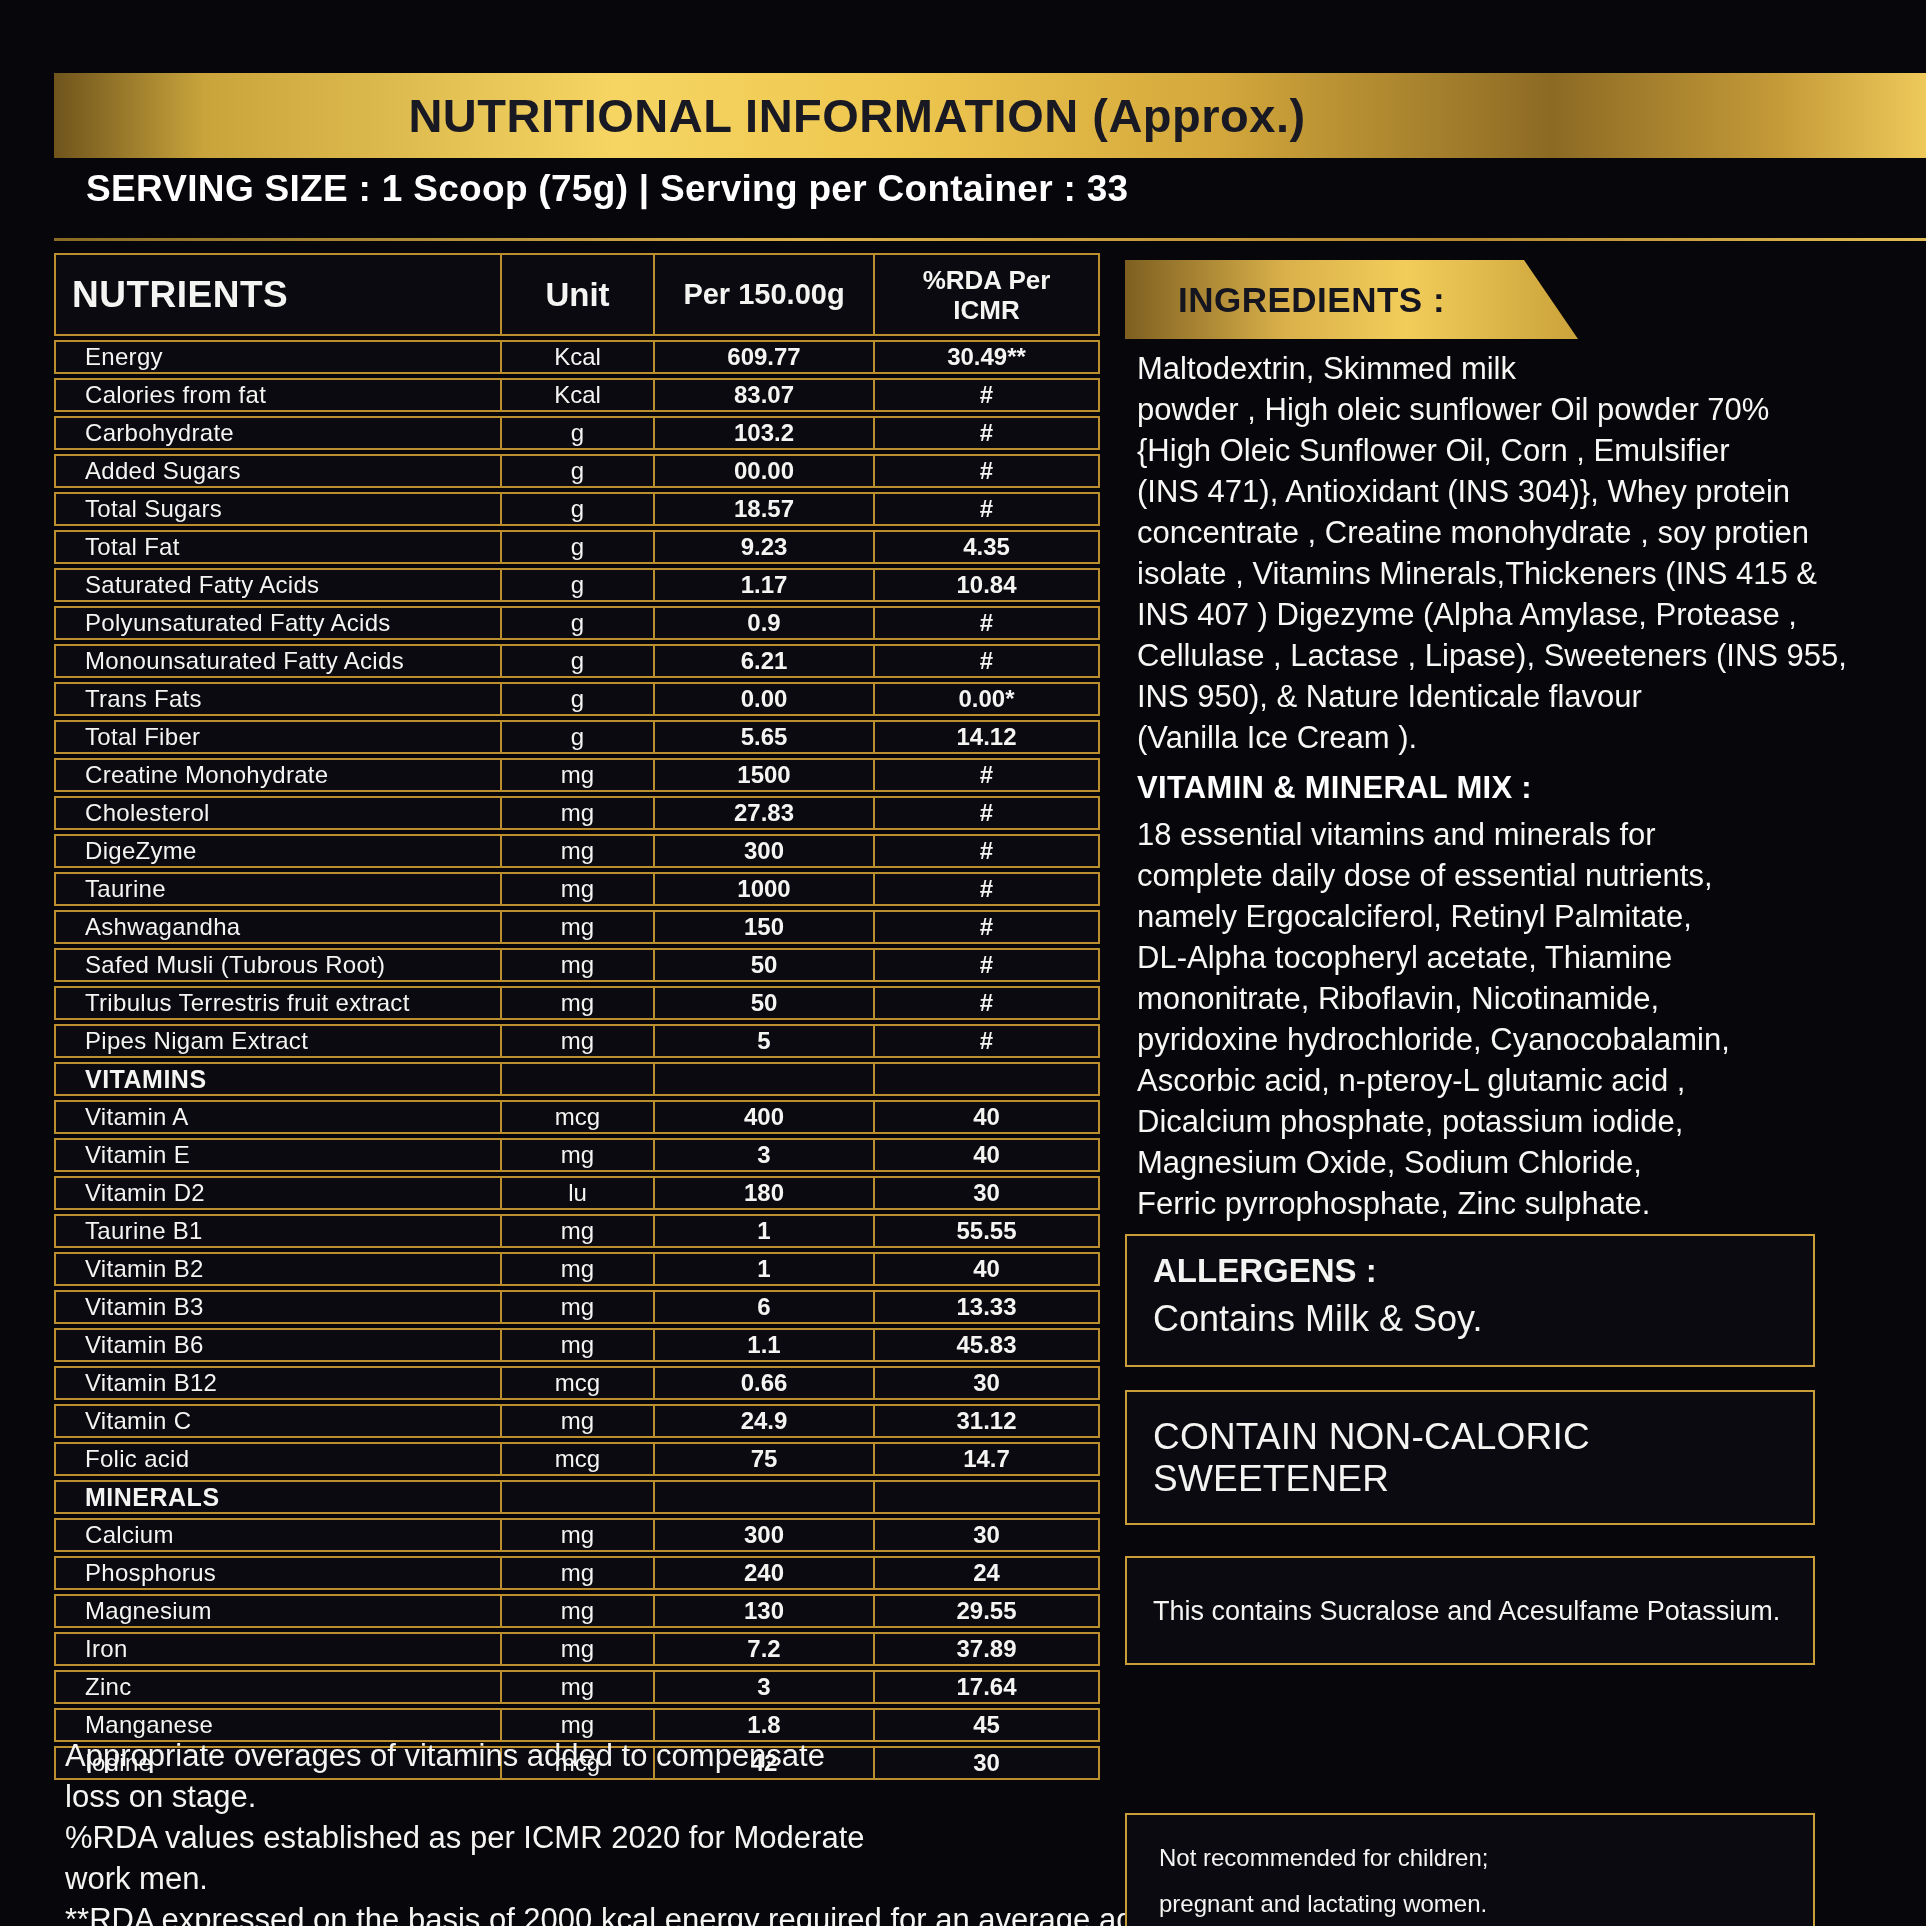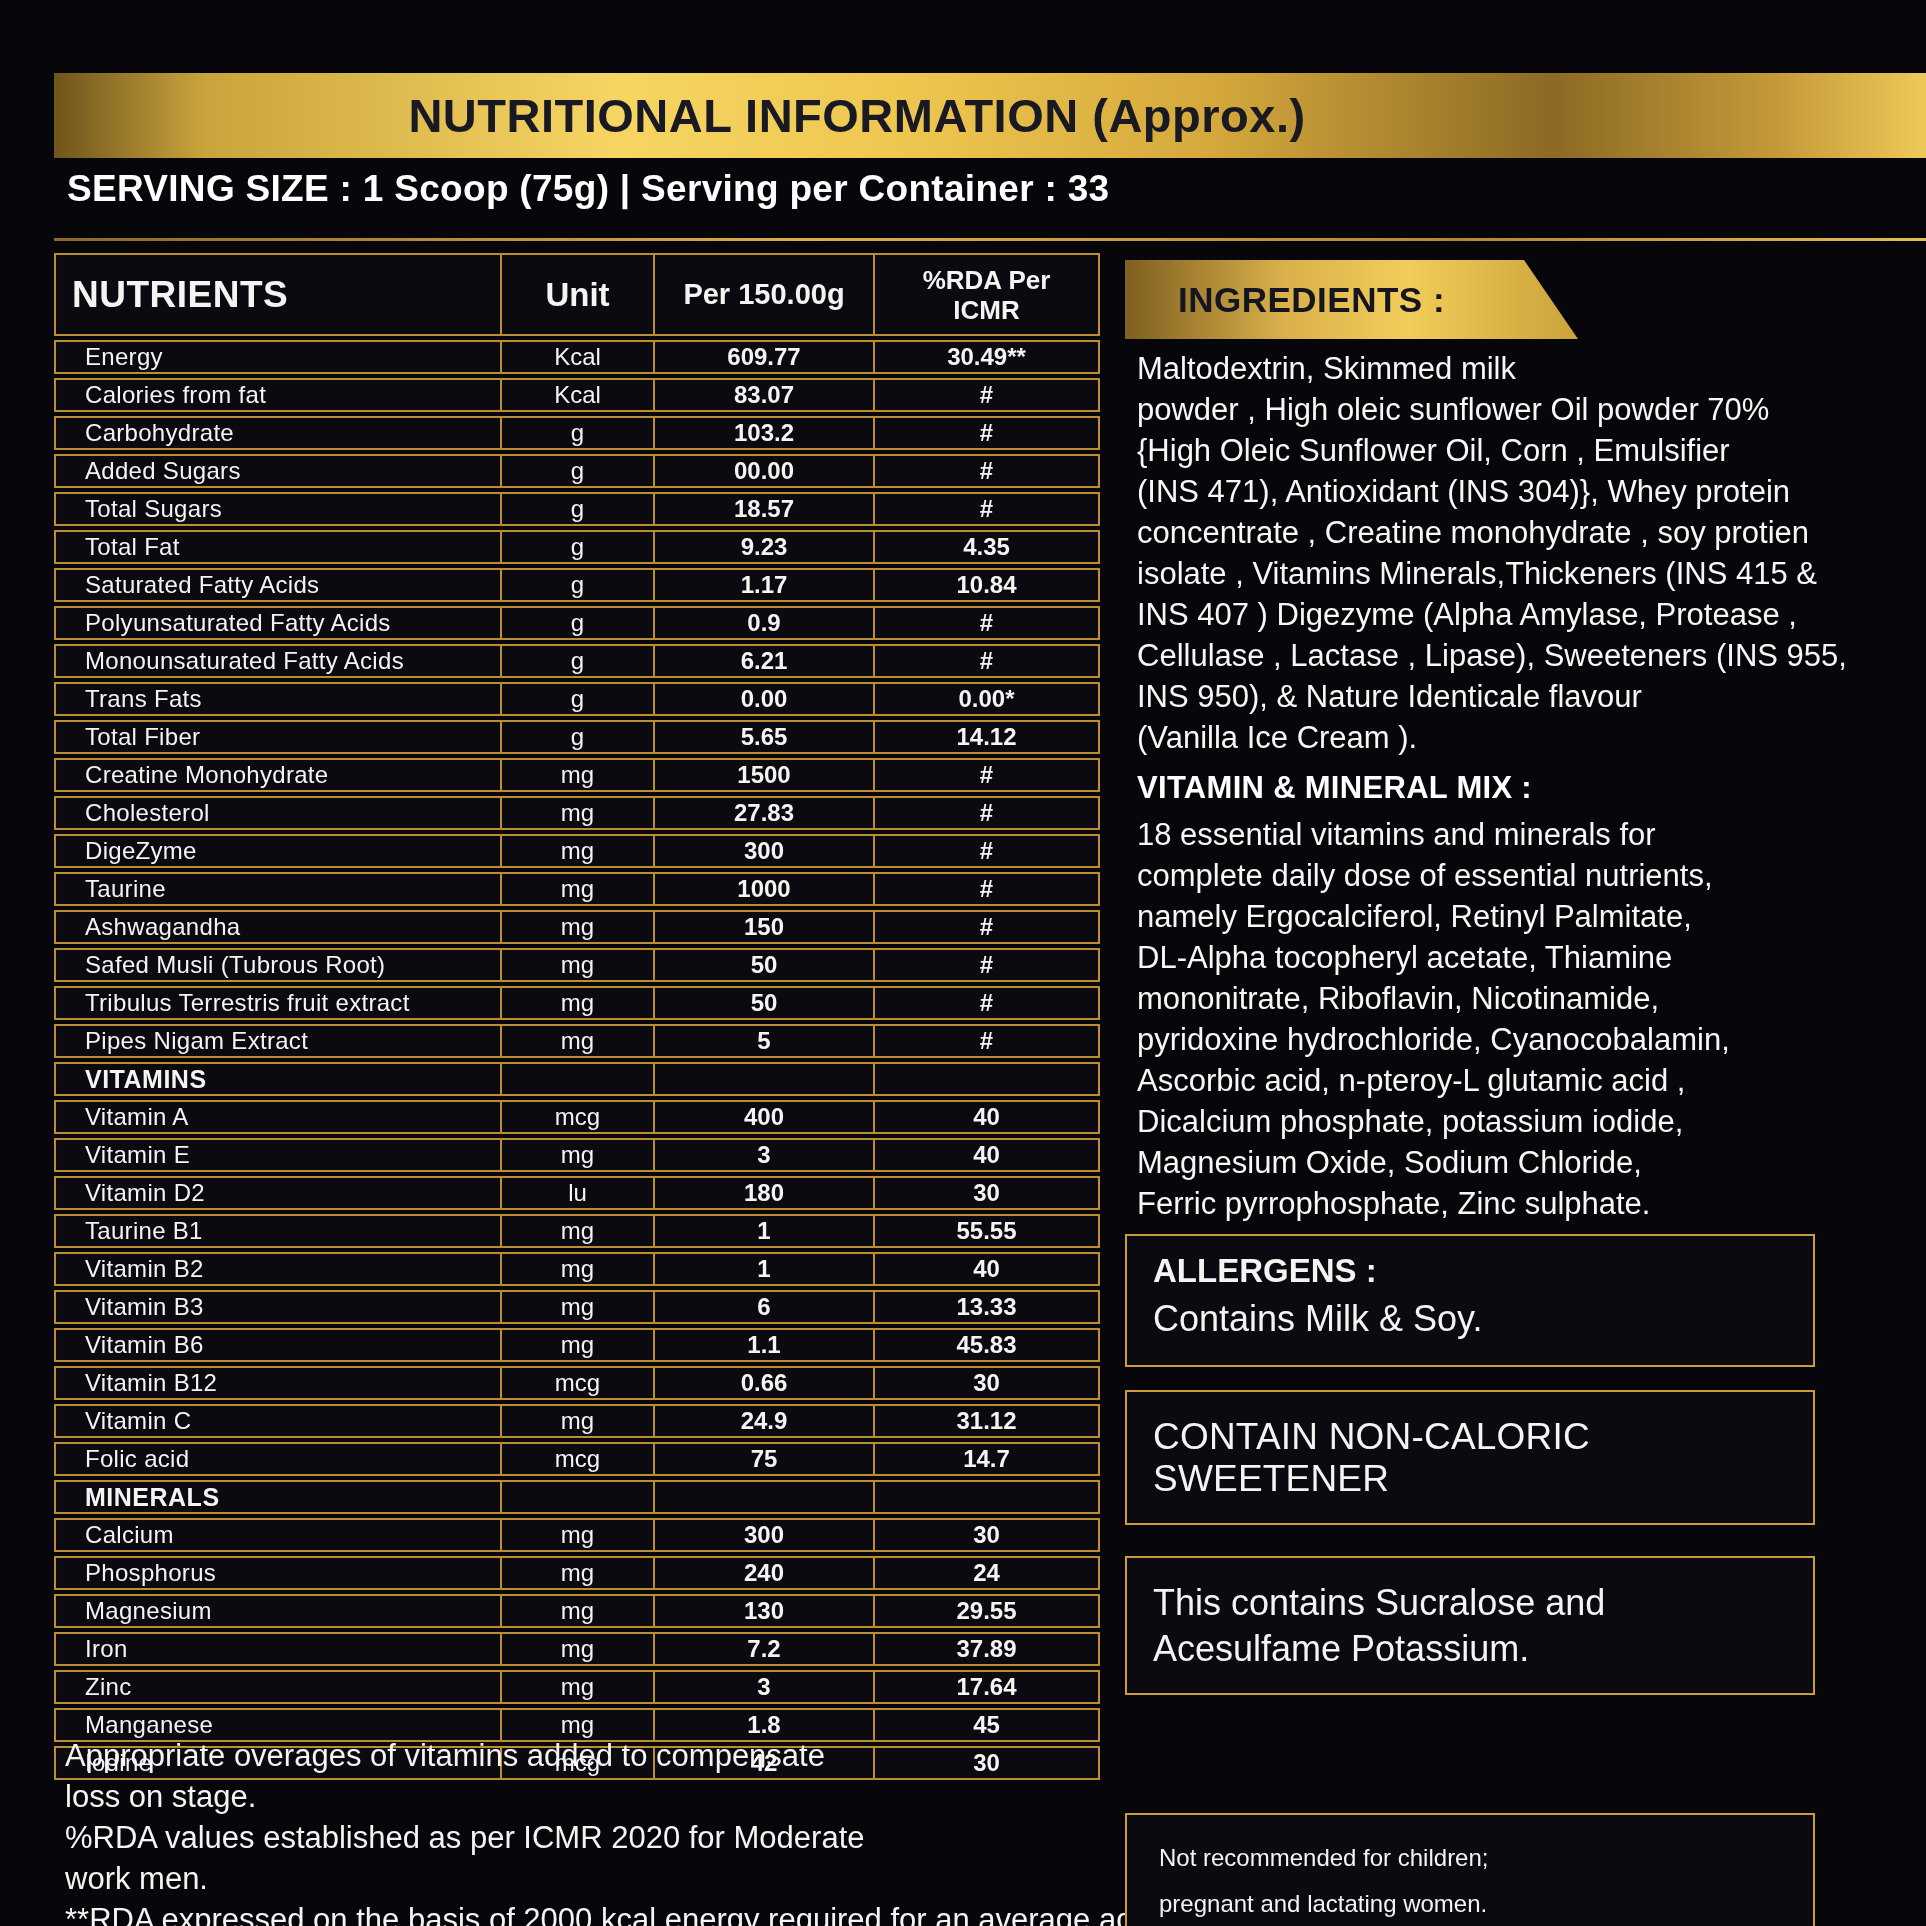--- a/index.html
+++ b/index.html
@@ -13,21 +13,21 @@
     position:absolute;left:54px;right:0;top:73px;height:85px;
     background:linear-gradient(90deg,#6f541c 0%,#c9a43c 8%,#f6d563 30%,#eec74f 45%,#d4a83c 62%,#8c6a24 80%,#c49a38 92%,#eec95a 100%);
   }
   .banner .title{
     position:absolute;left:0;right:267px;top:0;bottom:0;
     display:flex;align-items:center;justify-content:center;
     font-size:47px;font-weight:bold;color:#191924;letter-spacing:0.5px;
   }
   
   .serving{
-    position:absolute;left:67px;top:168px;
+    position:absolute;left:86px;top:168px;
     font-size:37px;font-weight:bold;color:#ffffff;letter-spacing:0.3px;
   }
   .gold-rule{
     position:absolute;left:54px;right:0;top:238px;height:3px;
     background:linear-gradient(90deg,#8a6a24,#d9af49 40%,#b38830 75%,#e2bd55);
   }
   
   table.nutrients{
     position:absolute;left:54px;top:249px;width:1045px;
     border-collapse:separate;border-spacing:0 4px;
@@ -82,21 +82,21 @@
     font-size:31px;line-height:41px;white-space:pre-line;color:#f7f7f5;
   }
   .gold-box{
     position:absolute;left:1125px;width:690px;
     border:2px solid #c99e39;background:#0a0a10;box-sizing:border-box;
   }
   .box-allergens{top:1234px;height:133px;padding:16px 26px;}
   .box-allergens .box-h{font-size:33px;font-weight:bold;margin-bottom:8px;}
   .box-allergens .box-t{font-size:36px;}
   .box-sweetener{top:1390px;height:135px;display:flex;align-items:center;padding:0 26px;font-size:37px;letter-spacing:0.2px;}
-  .box-sucralose{top:1556px;height:139px;display:flex;align-items:center;padding:0 26px;font-size:36px;line-height:46px;}
+  .box-sucralose{top:1556px;height:109px;display:flex;align-items:center;padding:0 26px;font-size:27px;line-height:46px;}
   .box-children{top:1813px;height:135px;display:flex;align-items:center;padding:0 32px;font-size:24px;line-height:46px;white-space:pre-line;}
 </style>
 </head>
 <body>
 
 <div class="root">
 
   <div class="banner">
     <div class="title">NUTRITIONAL INFORMATION (Approx.)</div>
   </div>

